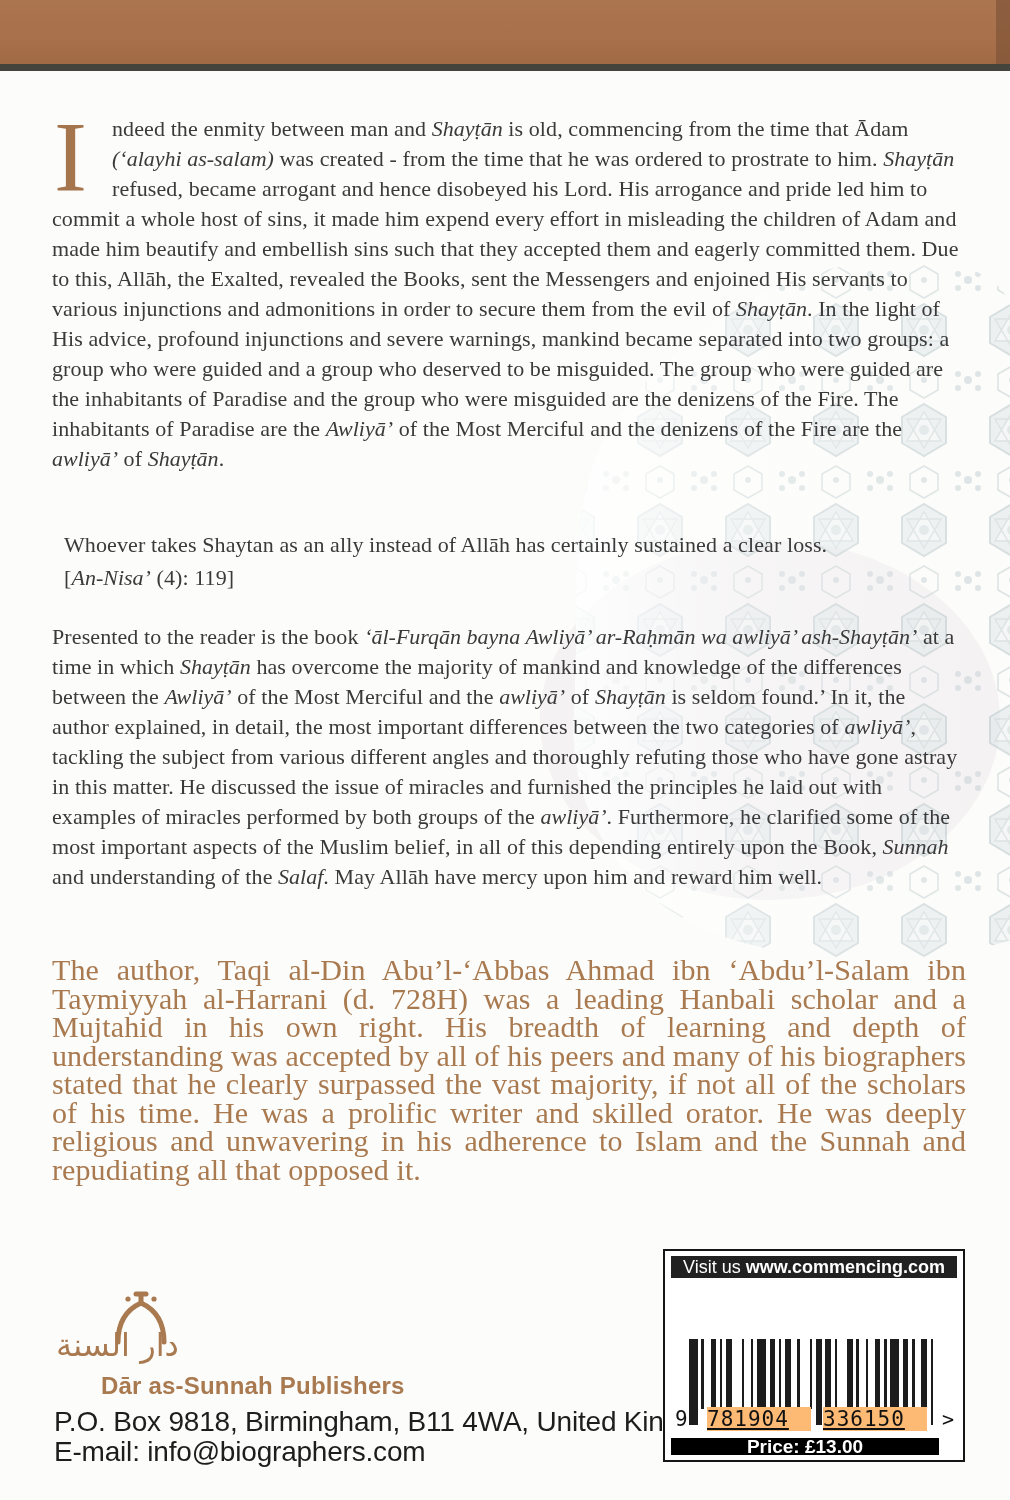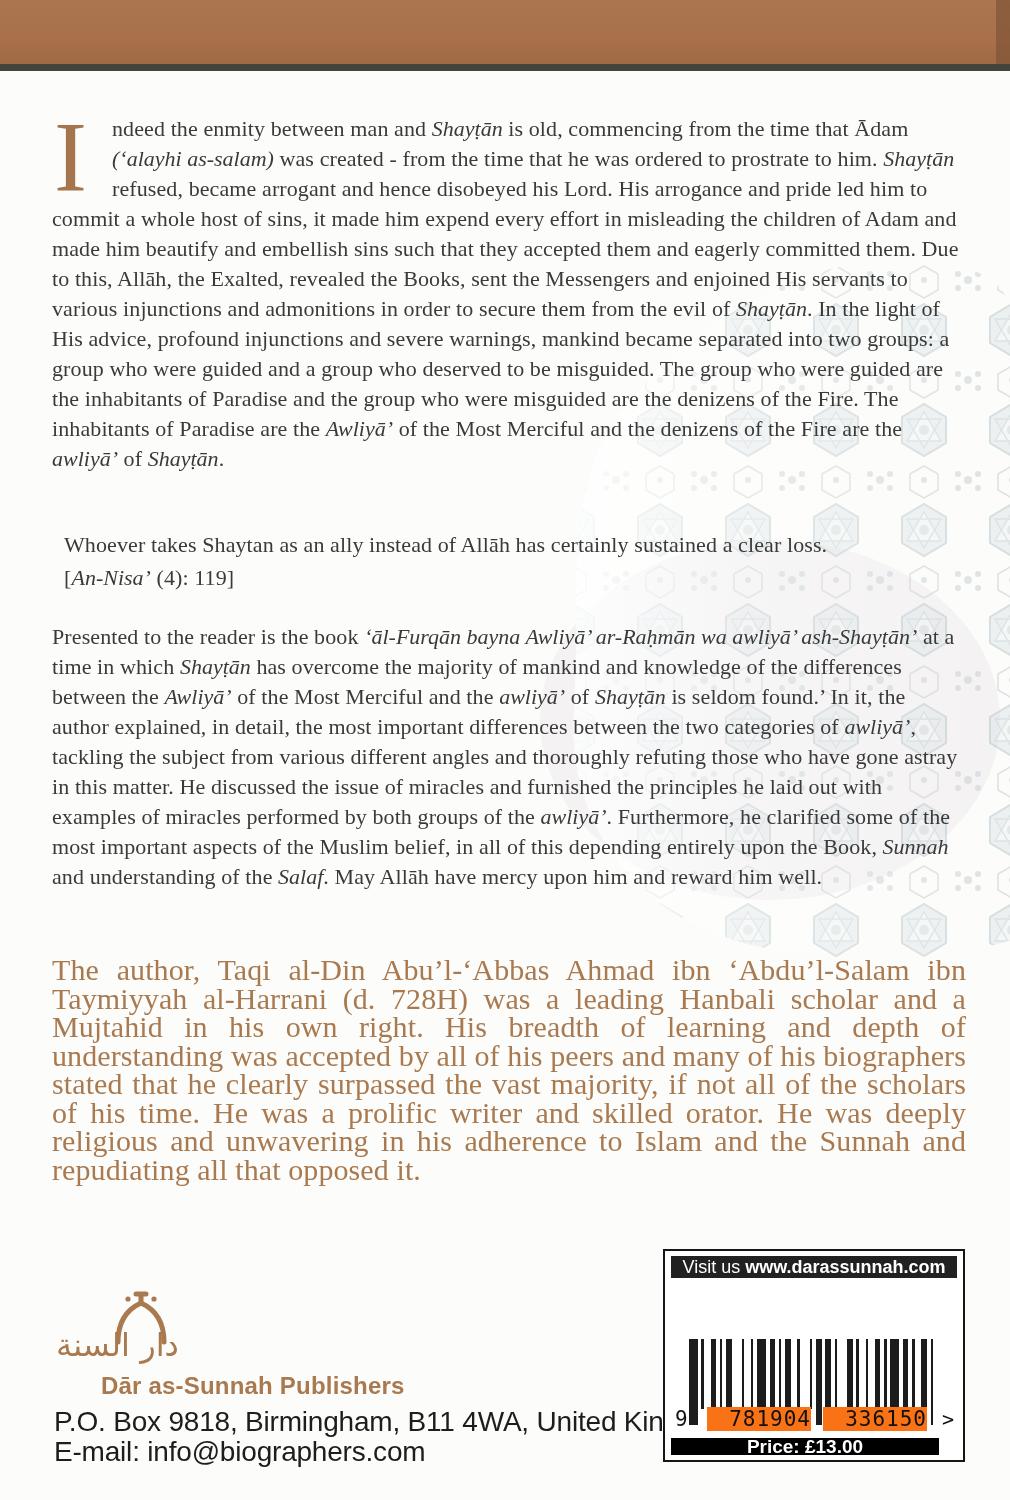--- a/index.html
+++ b/index.html
@@ -64,21 +64,21 @@
   .barcode{position:absolute;left:24px;right:24px;top:88px;height:92px;}
   .bars{position:absolute;left:0;right:0;top:0;height:70px;}
   .bars .bar{position:absolute;top:0;background:#1c1c1c;height:70px;}
   .bars .bar.tall{height:86px;}
   .digits{
     position:absolute;left:-14px;right:-16px;top:66px;height:26px;
     display:flex;align-items:flex-end;
     font-size:21px;color:#111;letter-spacing:1px;
   }
   .digits .d-first{width:26px;text-align:left;}
-  .digits .d-grp{flex:1;text-align:right;background:#f97316;margin:0 6px;}
+  .digits .d-grp{flex:1;text-align:left;background:#fdba74;margin:0 6px;text-decoration:underline;}
   .digits .d-arrow{width:22px;text-align:right;font-size:20px;}
   .label-footer{
     position:absolute;left:6px;right:24px;bottom:5px;height:17px;background:#000000;
     color:#fff;display:flex;align-items:center;justify-content:center;
     font-family:"Liberation Sans","DejaVu Sans",sans-serif;font-weight:bold;font-size:19px;
   }
 </style>
 </head>
 <body>
 
@@ -146,21 +146,21 @@
       <circle cx="78" cy="11" r="2.6" fill="#a9794f"></circle>
       <circle cx="104" cy="11" r="2.6" fill="#a9794f"></circle>
       <text x="6" y="68" font-family="DejaVu Sans" font-size="32" fill="#a9794f">دار السنة</text>
     </svg>
 
     <div class="pub-name">Dār as-Sunnah Publishers</div>
     <div class="pub-address">P.O. Box 9818, Birmingham, B11 4WA, United Kingdom</div>
     <div class="pub-email">E-mail: info@biographers.com</div>
 
     <div class="isbn-label">
-      <div class="label-header"><span>Visit us </span><b>www.darassunnah.com</b></div>
+      <div class="label-header"><span>Visit us </span><b>www.commencing.com</b></div>
       <div class="barcode">
         <div class="bars" id="bars">
             <div class="bar tall" style="left: 0px; width: 8.69268px;"></div>
             <div class="bar" style="left: 12.3902px; width: 2.49756px;"></div>
             <div class="bar" style="left: 21.6829px; width: 5.59512px;"></div>
             <div class="bar" style="left: 30.9756px; width: 2.49756px;"></div>
             <div class="bar" style="left: 37.1707px; width: 5.59512px;"></div>
             <div class="bar" style="left: 52.6585px; width: 2.49756px;"></div>
             <div class="bar" style="left: 61.9512px; width: 2.49756px;"></div>
             <div class="bar" style="left: 68.1463px; width: 8.69268px;"></div>

